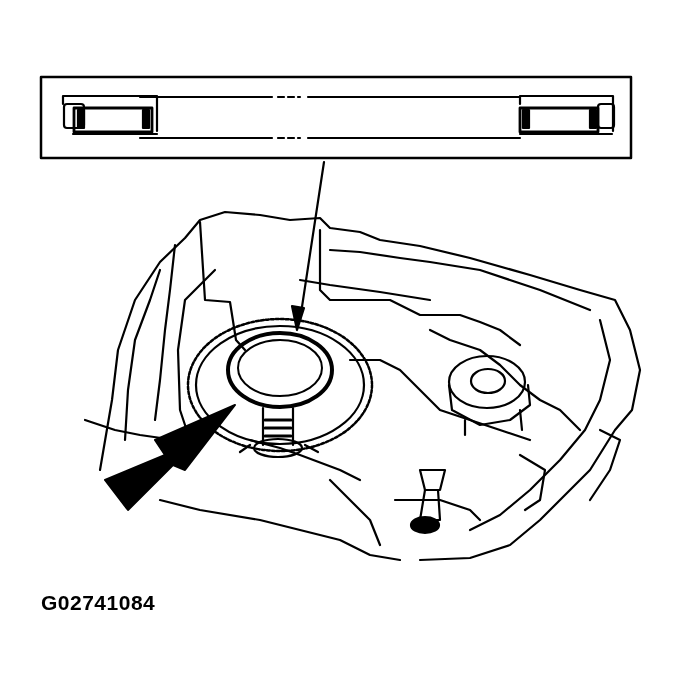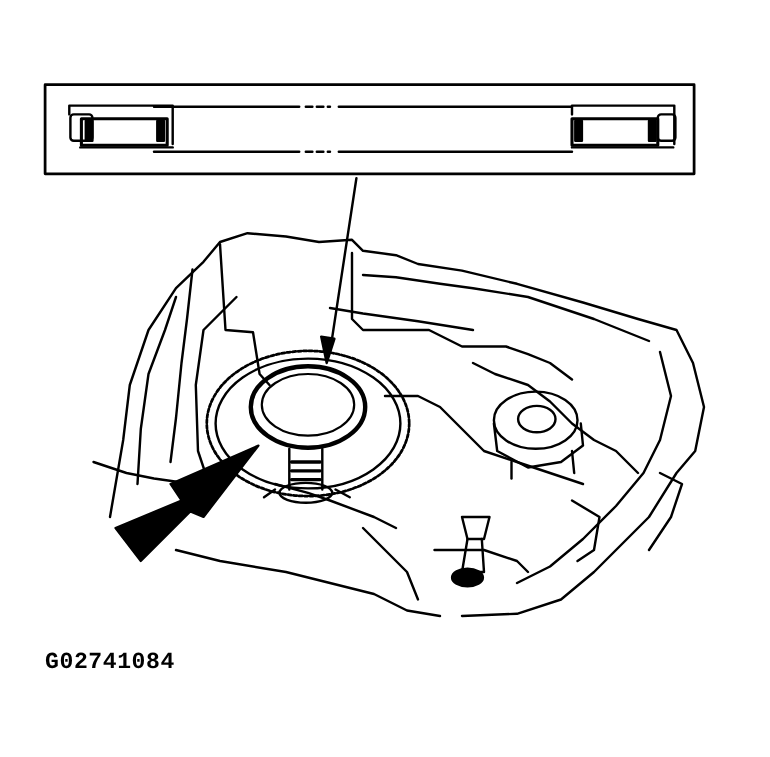--- a/index.html
+++ b/index.html
@@ -1,20 +1,20 @@
 <!DOCTYPE html>
 <html><head>
   <meta charset="utf-8">
   <style>
     html, body { margin: 0; padding: 0; background: #ffffff; }
     body { width: 700px; height: 688px; position: relative; overflow: hidden; font-family: "Liberation Sans", sans-serif; }
     .canvas { position: absolute; left: 0; top: 0; width: 700px; height: 688px; }
     .figure-code {
       position: absolute; left: 41px; top: 591px;
-      font-family: Liberation Mono, monospace; font-size: 21px; font-weight: bold;
+      font-family: Liberation Sans, sans-serif; font-size: 21px; font-weight: bold;
       color: #000000; letter-spacing: 0.5px;
     }
   </style>
 </head>
 <body>
 
 <svg class="canvas" viewBox="0 0 700 688" xmlns="http://www.w3.org/2000/svg">
   <g fill="none" stroke="#000" stroke-width="2.2" stroke-linejoin="round" stroke-linecap="round">
 
     <g>

